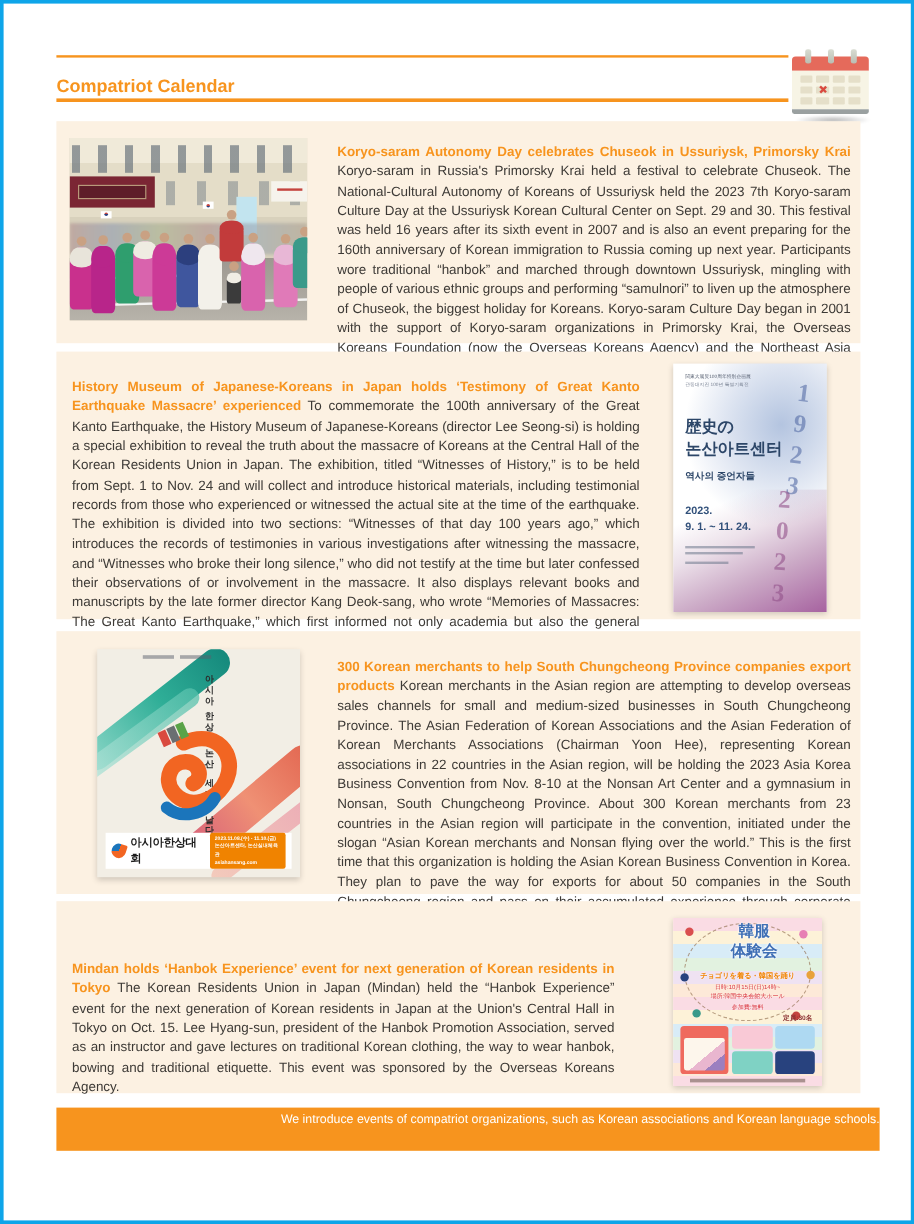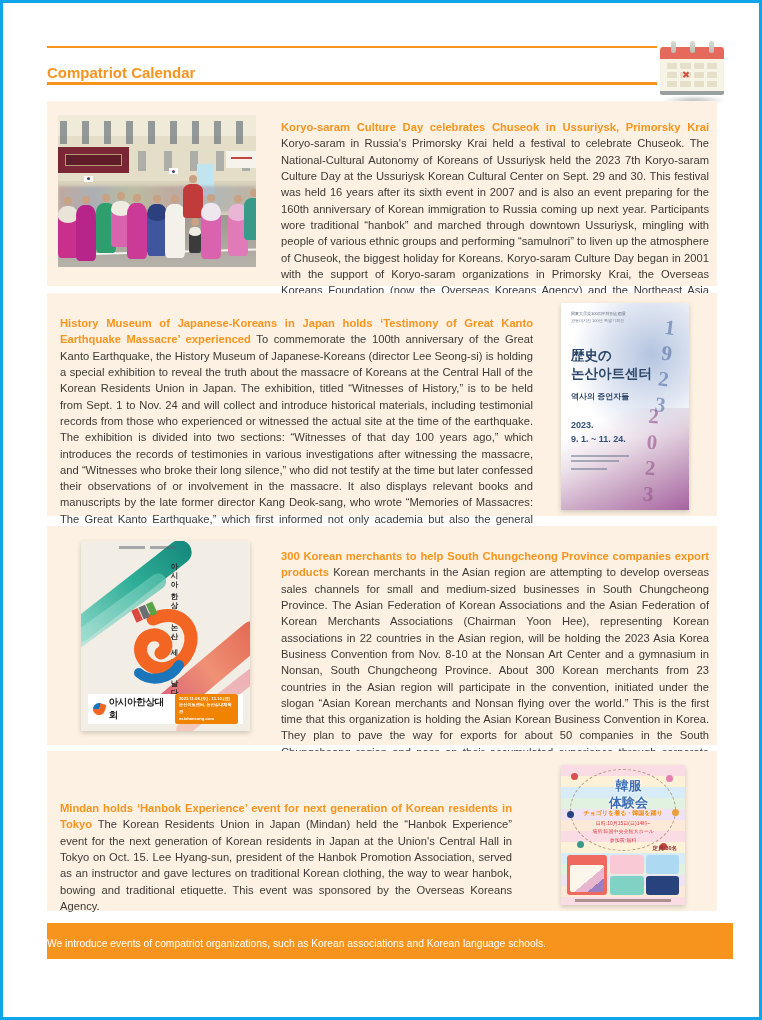--- a/index.html
+++ b/index.html
@@ -114,40 +114,40 @@
   .hs-logo{font-size:9.5px;color:#1e1e1e;letter-spacing:-0.3px;}
   .hs-datebox{margin-left:auto;background:#f08300;color:#fff;font-size:4.2px;line-height:1.6;
               padding:2px 4px;border-radius:2px;text-align:left;}
 
   
   .poster-hb{position:absolute;left:514px;top:14px;width:124px;height:140px;overflow:hidden;
     background:repeating-linear-gradient(180deg,#fadce4 0 11px,#fdf2d8 11px 22px,#d8ecf7 22px 33px,
                #e2f2e0 33px 44px,#efe2f2 44px 55px,#fde9d8 55px 66px);}
   .hb-ring{position:absolute;top:4px;left:9px;right:9px;height:80px;border:1px dashed rgba(150,115,85,.65);border-radius:50%;}
   .hb-dot{position:absolute;width:7px;height:7px;border-radius:50%;}
-  .hb-title{position:absolute;top:13px;left:0;right:0;text-align:center;white-space:pre-line;
+  .hb-title{position:absolute;top:3px;left:0;right:0;text-align:center;white-space:pre-line;
             font-family:"Liberation Serif",serif;font-size:13px;line-height:1.3;font-weight:bold;
             color:#3f6fb5;text-shadow:0 0 2px #fff,0 0 2px #fff;padding-left:11px;}
   .hb-sub{position:absolute;top:44px;left:0;right:0;text-align:center;font-size:6px;font-weight:bold;
           color:#f08300;text-shadow:0 0 2px #fff;}
   .hb-details{position:absolute;top:54px;left:0;right:0;text-align:center;white-space:pre-line;
               font-size:5px;line-height:1.65;color:#d9323c;text-shadow:0 0 2px #fff;}
   .hb-cap{position:absolute;top:80px;right:8px;font-size:5.5px;font-weight:bold;color:#8a2f2f;}
   .hb-boxes{position:absolute;left:6px;right:6px;top:90px;height:40px;display:flex;gap:3px;}
   .hb-box-red{flex:0 0 36%;background:#ef6a5e;border-radius:3px;position:relative;}
   .hb-box-red i{position:absolute;left:3px;right:3px;top:10px;bottom:3px;border-radius:2px;
     background:linear-gradient(140deg,#fdf6ec 55%,#e9b6cf 55% 75%,#9b7fc0 75%);}
   .hb-col{flex:1;display:grid;grid-template-columns:1fr 1fr;gap:2px;}
   .hb-col i{border-radius:3px;}
   .hb-b1{background:#f9c9d6;} .hb-b2{background:#aed9f2;} .hb-b3{background:#7fd2c4;} .hb-b4{background:#28427e;}
   .hb-footline{position:absolute;bottom:3px;left:14px;right:14px;height:3px;background:rgba(90,70,60,.5);}
 
   
   .banner{position:absolute;left:44px;top:920px;width:686px;height:36px;background:var(--accent);
-          color:#fff;text-align:left;font-size:10.3px;line-height:15px;padding-top:13px;box-sizing:border-box;}
+          color:#fff;text-align:right;font-size:10.3px;line-height:15px;padding-top:3px;box-sizing:border-box;}
   .pfoot{position:absolute;left:0;right:0;top:979px;display:flex;justify-content:center;align-items:flex-start;gap:9px;}
   .pagenum{font-weight:bold;font-size:11.5px;color:#1e1e1e;}
   .vline{width:1px;height:40px;background:#3a3a3a;}
   .issue{font-size:10.5px;color:#9a9a9a;letter-spacing:.6px;padding-top:1px;}
 </style>
 </head>
 <body>
 
 <div class="page">
 
@@ -235,21 +235,21 @@
       <div class="p" style="left:86%;bottom:7%;--h:52px;--c:#e07ab8;--j:#e8b7d6">
           <i class="head"></i>
           <i class="dress"></i>
         </div>
       <div class="p" style="left:94%;bottom:18%;--h:42px;--c:#3a9a8a;--j:#3a9a8a">
           <i class="head"></i>
           <i class="dress"></i>
         </div>
     </div>
     <p class="art">
-      <span class="t">Koryo-saram Culture Day celebrates Chuseok in Ussuriysk, Primorsky Krai</span>
+      <span class="t">Koryo-saram Autonomy Day celebrates Chuseok in Ussuriysk, Primorsky Krai</span>
       <span>Koryo-saram in Russia's Primorsky Krai held a festival to celebrate Chuseok. The National-Cultural Autonomy of Koreans of Ussuriysk held the 2023 7th Koryo-saram Culture Day at the Ussuriysk Korean Cultural Center on Sept. 29 and 30. This festival was held 16 years after its sixth event in 2007 and is also an event preparing for the 160th anniversary of Korean immigration to Russia coming up next year. Participants wore traditional “hanbok” and marched through downtown Ussuriysk, mingling with people of various ethnic groups and performing “samulnori” to liven up the atmosphere of Chuseok, the biggest holiday for Koreans. Koryo-saram Culture Day began in 2001 with the support of Koryo-saram organizations in Primorsky Krai, the Overseas Koreans Foundation (now the Overseas Koreans Agency) and the Northeast Asia Peace Solidarity to restore their historical and cultural identity.</span>
     </p>
   </section>
 
   <section class="sec sec2">
     <p class="art">
       <span class="t">History Museum of Japanese-Koreans in Japan holds ‘Testimony of Great Kanto Earthquake Massacre’ experienced</span>
       <span>To commemorate the 100th anniversary of the Great Kanto Earthquake, the History Museum of Japanese-Koreans (director Lee Seong-si) is holding a special exhibition to reveal the truth about the massacre of Koreans at the Central Hall of the Korean Residents Union in Japan. The exhibition, titled “Witnesses of History,” is to be held from Sept. 1 to Nov. 24 and will collect and introduce historical materials, including testimonial records from those who experienced or witnessed the actual site at the time of the earthquake. The exhibition is divided into two sections: “Witnesses of that day 100 years ago,” which introduces the records of testimonies in various investigations after witnessing the massacre, and “Witnesses who broke their long silence,” who did not testify at the time but later confessed their observations of or involvement in the massacre. It also displays relevant books and manuscripts by the late former director Kang Deok-sang, who wrote “Memories of Massacres: The Great Kanto Earthquake,” which first informed not only academia but also the general public about the massacre of Koreans.</span>
     </p>
     <div class="poster poster-ex">

